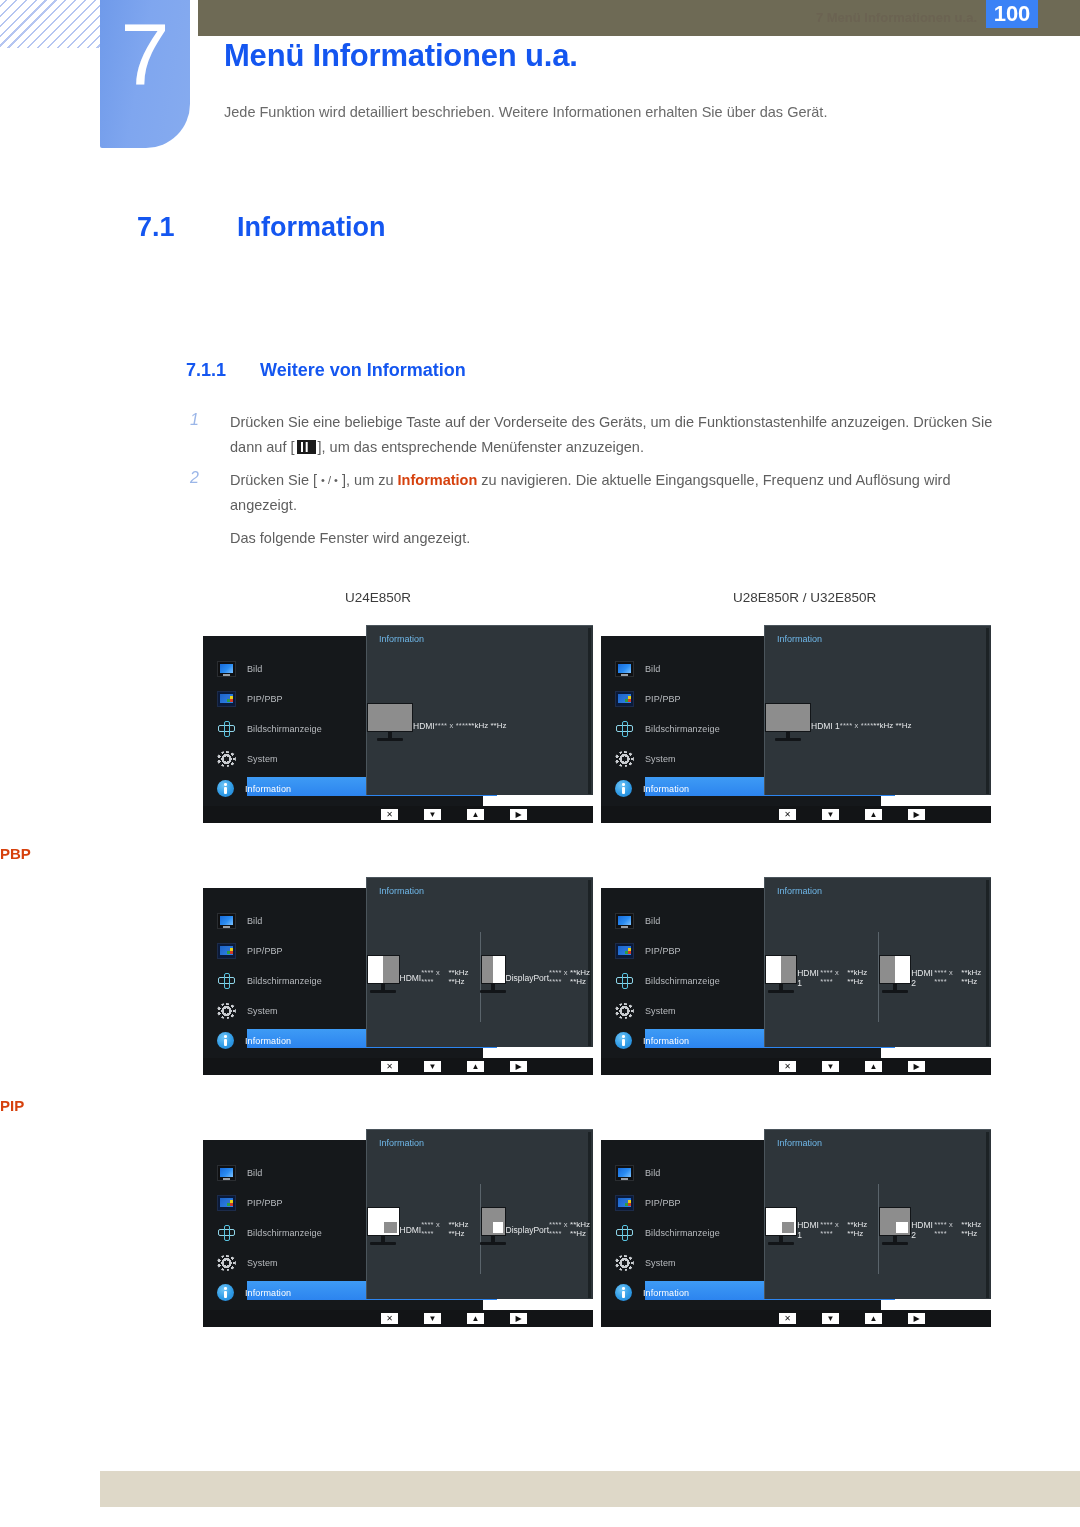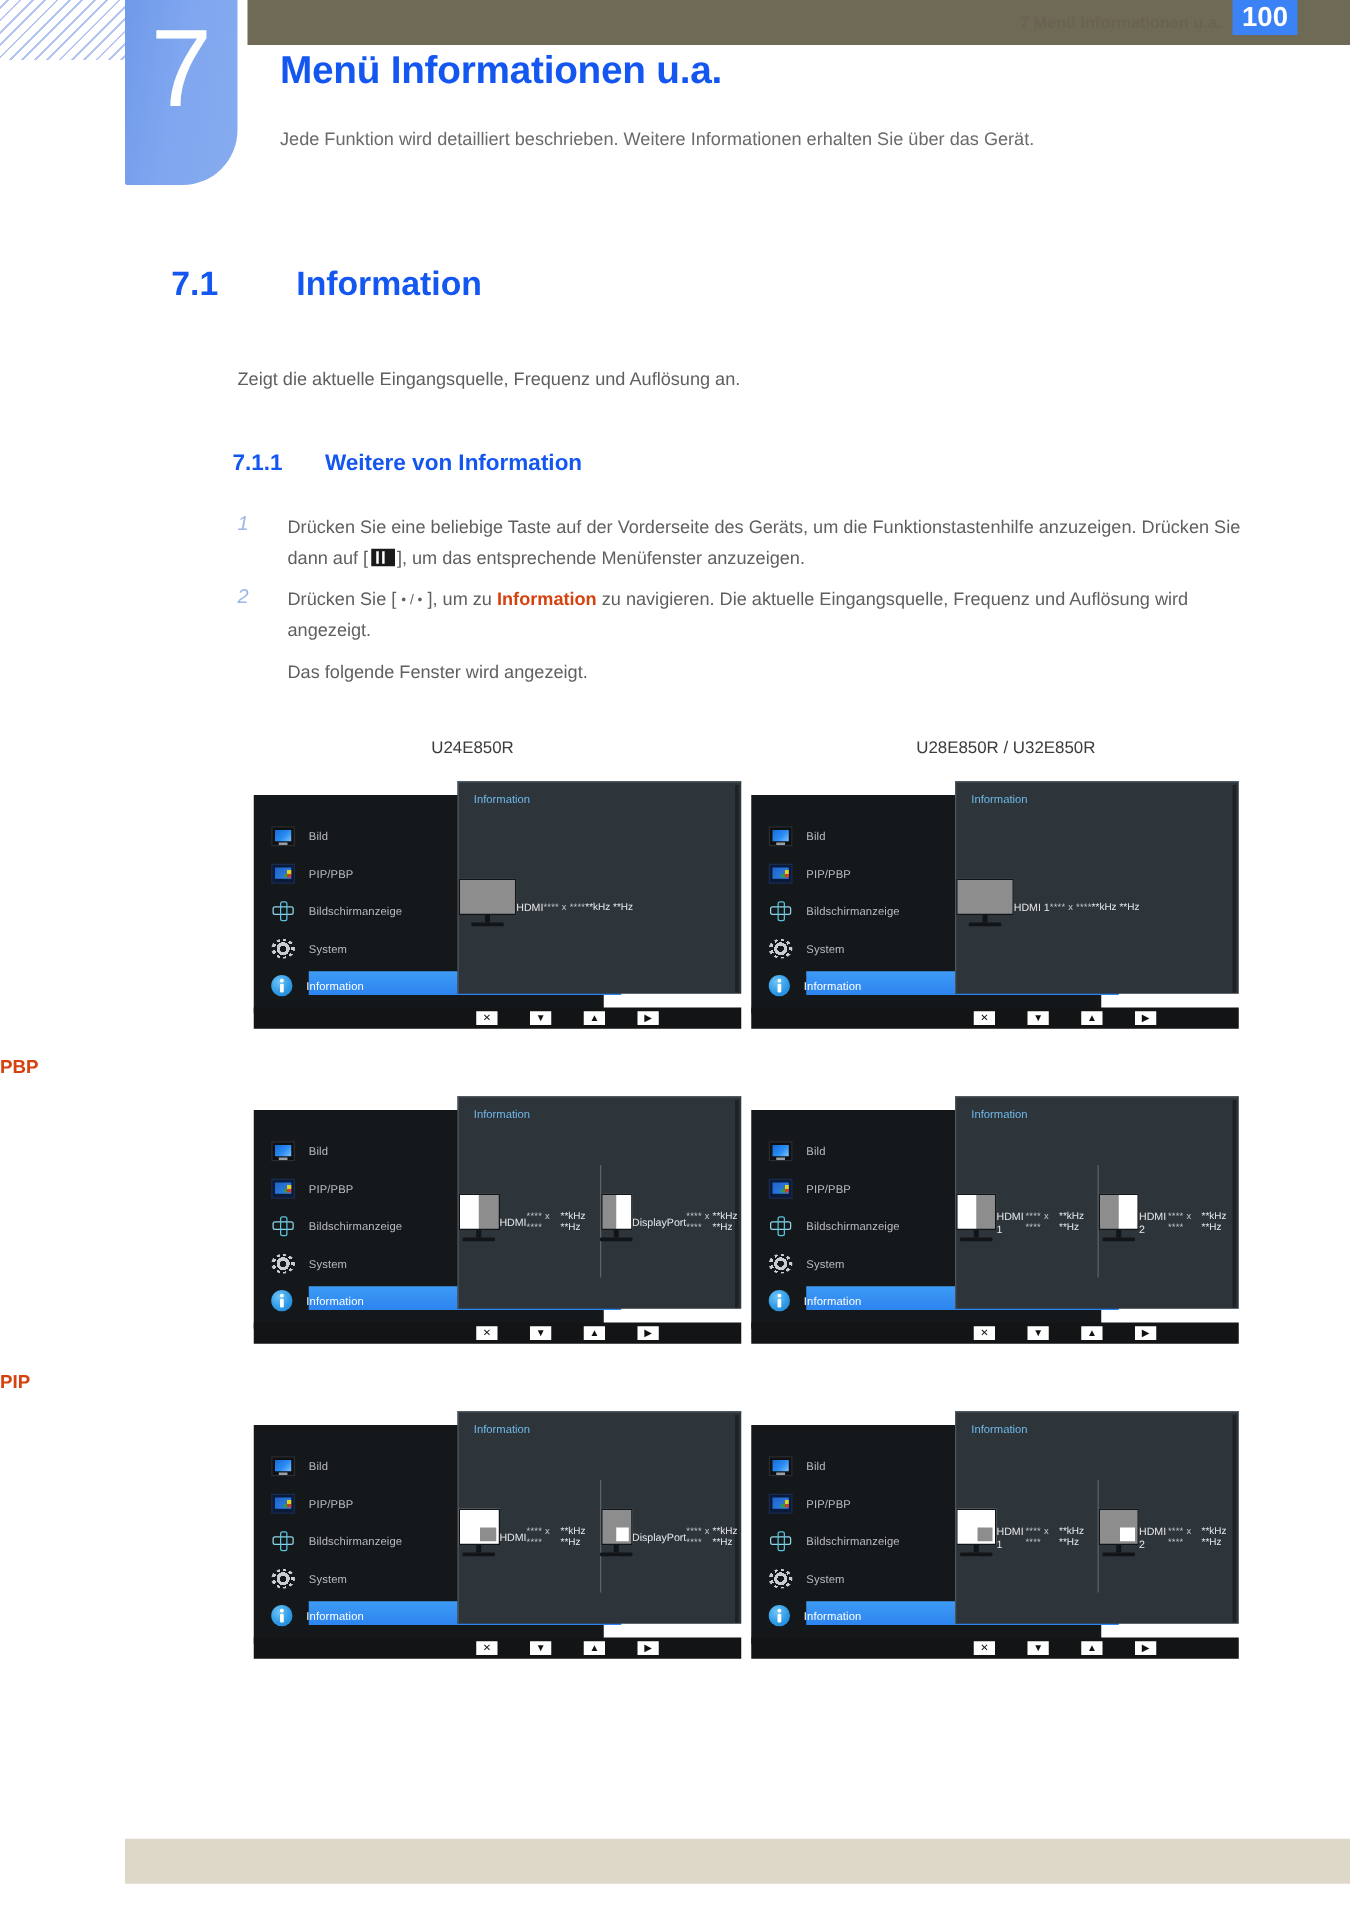--- a/index.html
+++ b/index.html
@@ -259,21 +259,20 @@
   <div class="topbar"></div>
   <div class="chapnum">7</div>
   <div class="chaptitle">Menü Informationen u.a.</div>
   <div class="chapdesc">Jede Funktion wird detailliert beschrieben. Weitere Informationen erhalten Sie über das Gerät.</div>
 
   <div class="h1row">
     <span class="h1num">7.1</span>
     <span>Information</span>
   </div>
 
-  <div class="sectext">Zeigt die aktuelle Eingangsquelle, Frequenz und Auflösung an.</div>
 
   <div class="h2row">
     <span class="h2num">7.1.1</span>
     <span>Weitere von Information</span>
   </div>
 
   <div class="steps">
     <div class="step">
       <div class="step-n">1</div>
       <div class="step-t"><span>Drücken Sie eine beliebige Taste auf der Vorderseite des Geräts, um die Funktionstastenhilfe anzuzeigen. Drücken Sie dann auf [</span><span class="menu-glyph"></span><span>], um das entsprechende Menüfenster anzuzeigen.</span></div>

